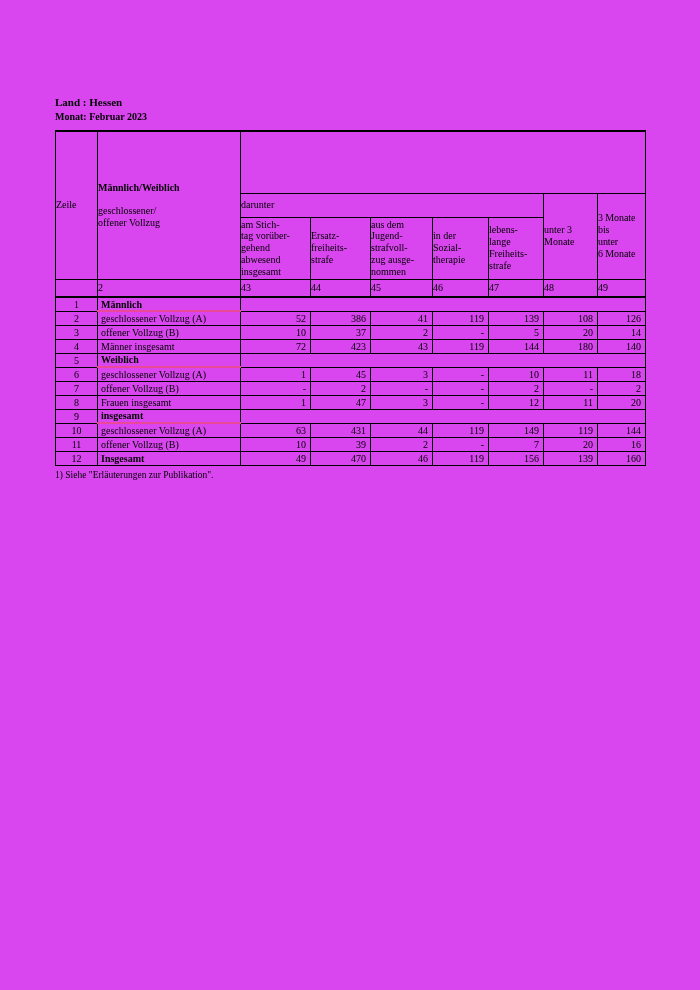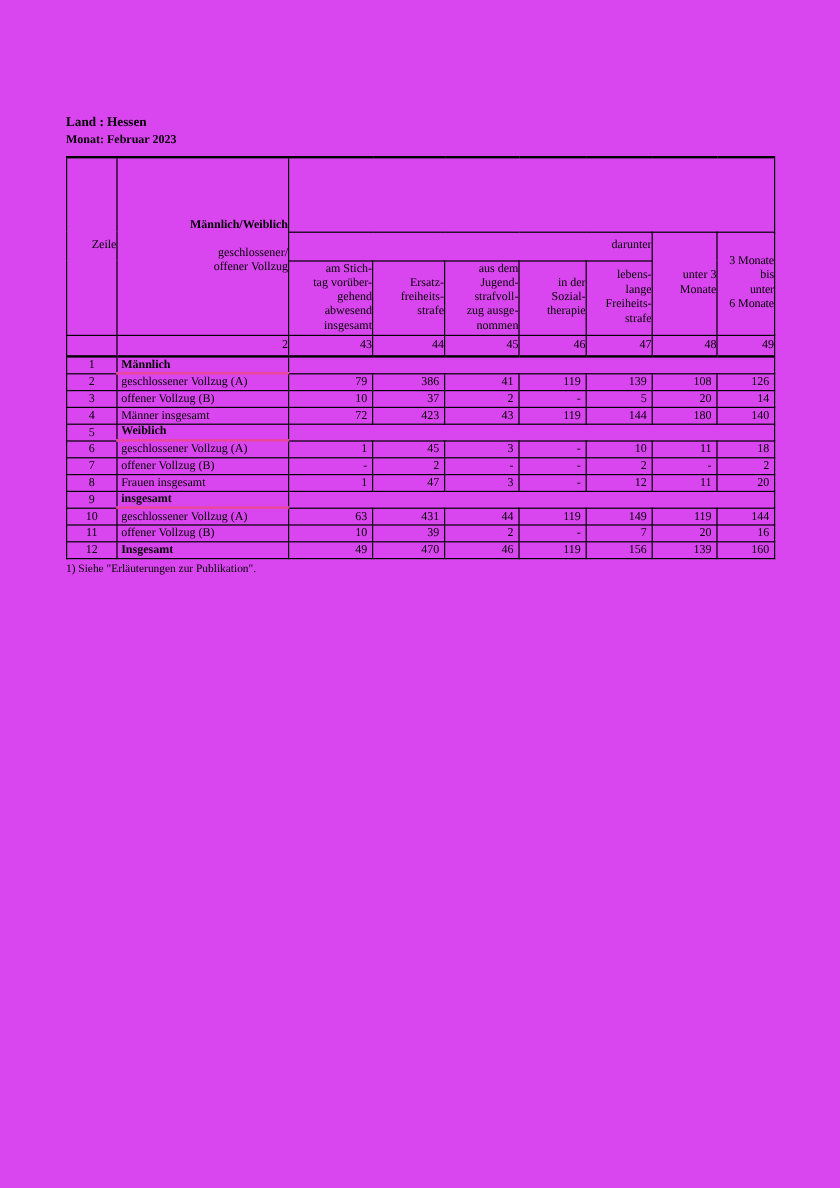--- a/index.html
+++ b/index.html
@@ -15,21 +15,21 @@
   table.stat {
     position:absolute; left:55px; top:130px; width:590px;
     border-collapse:collapse; table-layout:fixed;
     border:1px solid #000; border-top:2.5px solid #000;
   }
   table.stat td {
     border:1px solid #000; padding:0; vertical-align:middle;
     font-size:10px; overflow:hidden;
   }
   thead td {
-    text-align:right; font-size:9px; line-height:1.18; white-space:pre-line;
+    text-align:left; font-size:9px; line-height:1.18; white-space:pre-line;
   }
   td.col49 { font-size:8px; letter-spacing:-0.1px; }
   tr.h-top    { height:62px; }
   tr.h-dar    { height:24px; }
   tr.h-sub    { height:62px; }
   tr.h-num    { height:18px; }
   tr.h-num td { border-bottom:2.5px solid #000; font-size:10px; white-space:normal; }
   tbody tr    { height:14px; }
 
   td.stub-head .b { font-weight:bold; font-size:10px; }
@@ -127,21 +127,21 @@
     </thead>
     <tbody id="table-body">
         <tr class="group">
           <td class="z">1</td>
           <td class="lbl">Männlich</td>
           <td class="" colspan="7"></td>
         </tr>
         <tr class="data">
           <td class="z">2</td>
           <td class="lbl">geschlossener Vollzug (A)</td>
-          <td class="v">79</td>
+          <td class="v">52</td>
           <td class="v">386</td>
           <td class="v">41</td>
           <td class="v">119</td>
           <td class="v">139</td>
           <td class="v tl">108</td>
           <td class="v">126</td>
         </tr>
         <tr class="data">
           <td class="z">3</td>
           <td class="lbl">offener Vollzug (B)</td>

